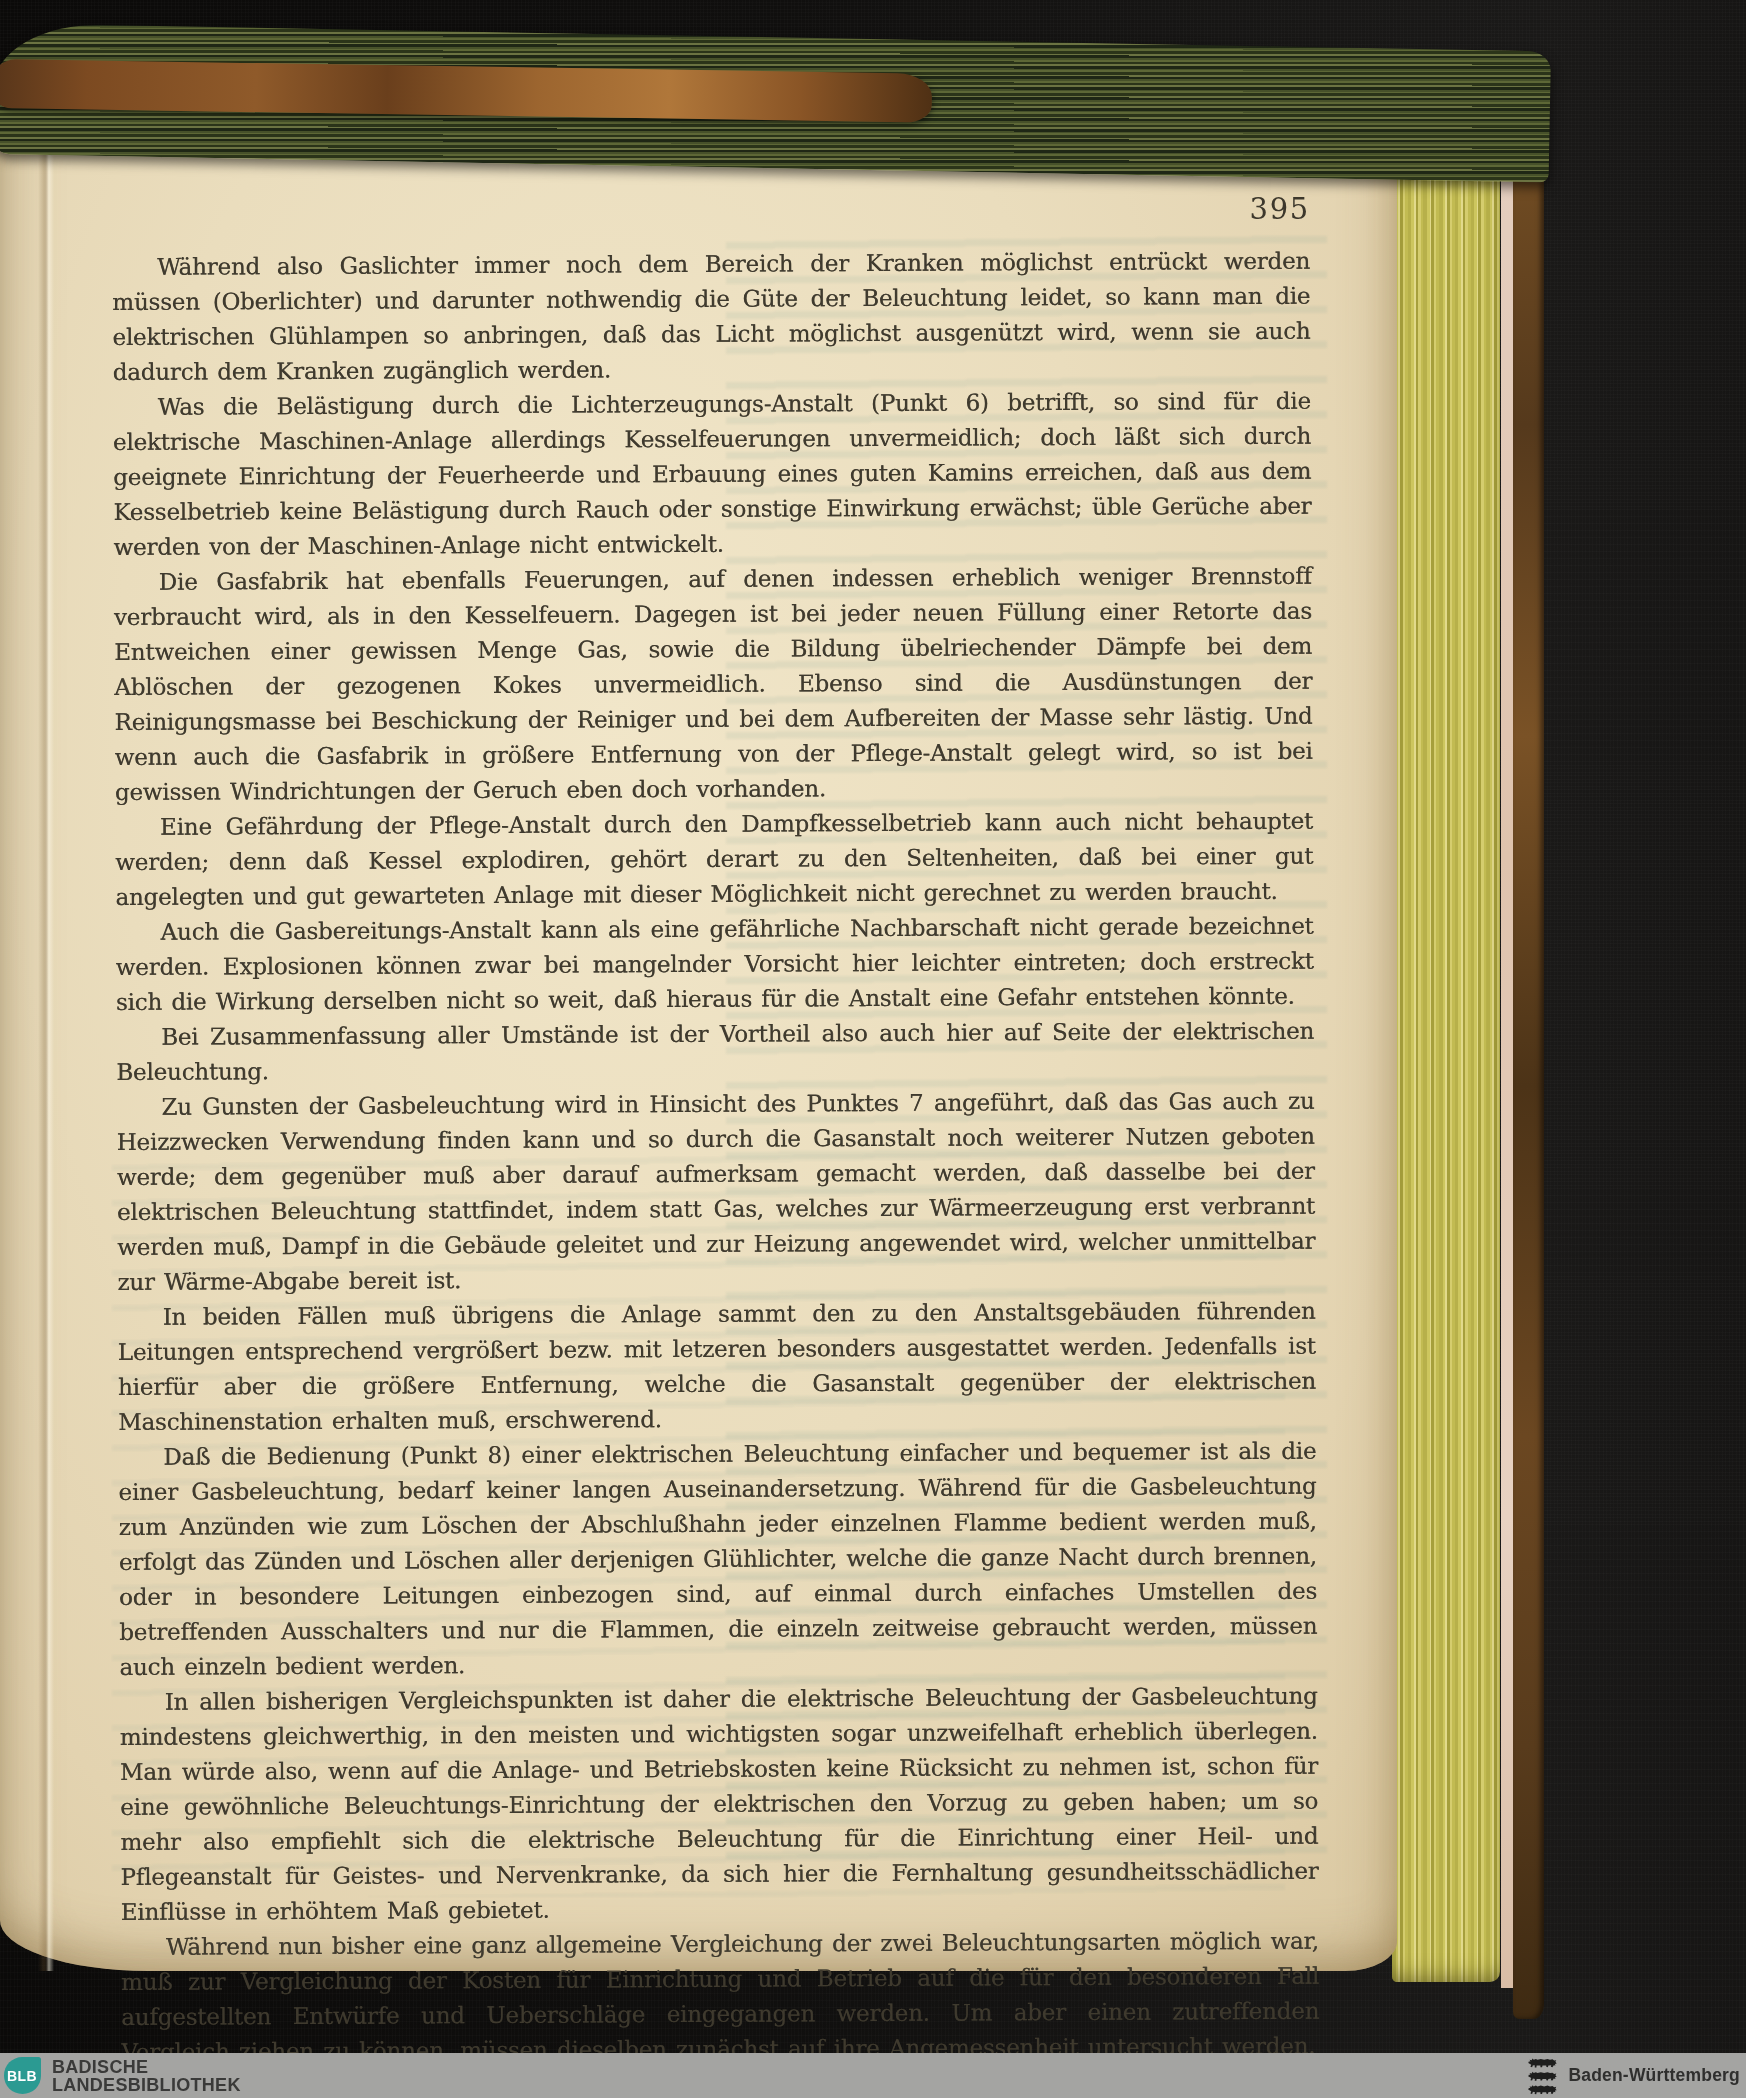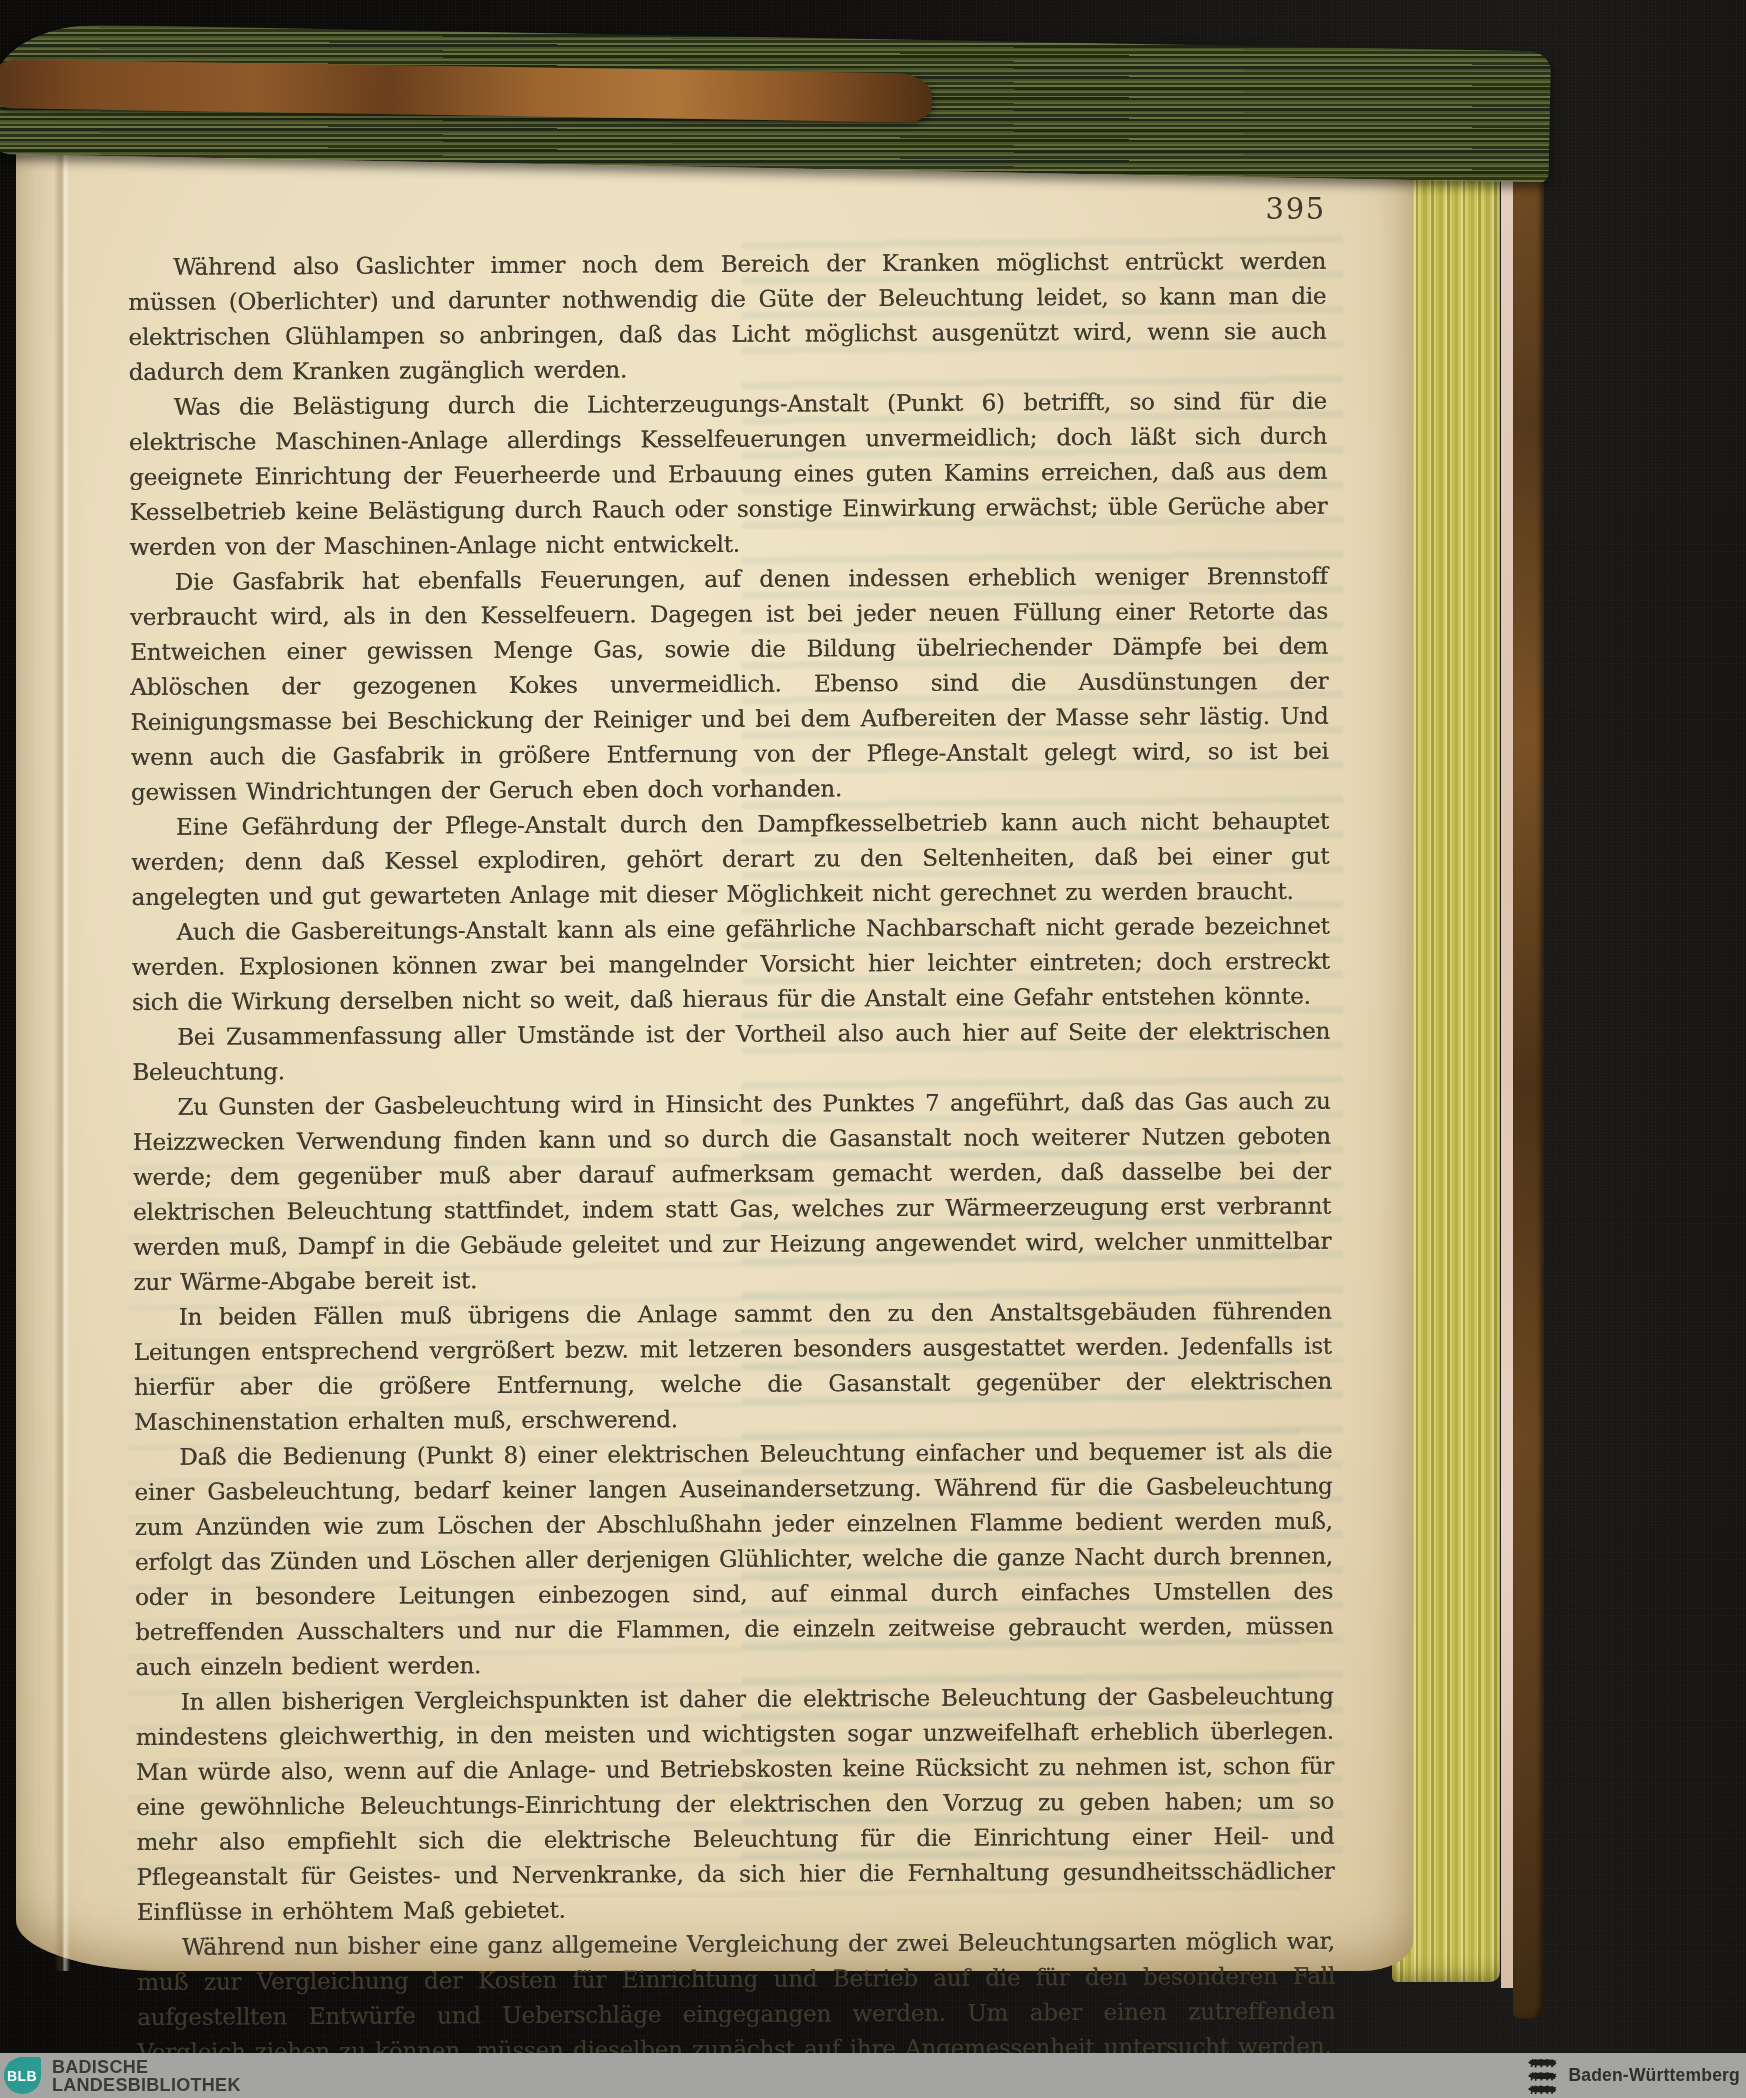--- a/index.html
+++ b/index.html
@@ -25,21 +25,21 @@
     border-radius:14px 23px 12.2px 7px / 23px 35px 19px 8.7px;
     background:linear-gradient(180deg,#4a3418 0%,#6e4a22 6%,#55391c 18%,#7a5226 34%,#4c3317 52%,#6b4721 70%,#583b1c 86%,#3e2a12 100%);
     box-shadow:inset -3.5px 0 5.2px rgba(0,0,0,.5);}
   .endpaper-strip{position:absolute;left:1501px;top:105px;width:12.2px;height:1883px;
     background:linear-gradient(180deg,#e5cfc0,#dfc3ad 40%,#e8d2c2 75%,#d9bda6);}
   .fore-edge{position:absolute;left:1392px;top:94px;width:108px;height:1888px;
     border-radius:3.5px 8.7px 10.5px 5.2px;
     background:repeating-linear-gradient(90deg,#b7b04a 0 3.5px,#cdc65e 3.5px 6.1px,#e2da8c 6.1px 7.9px,#a69f3c 7.9px 10.5px,#d5cd6e 10.5px 13px,#c2bb52 13px 15.7px);
     box-shadow:inset 0 15.7px 19px -10.5px rgba(40,45,15,.55), inset 0 -15.7px 19px -10.5px rgba(60,55,20,.5);}
   
-  .page{position:absolute;left:16px;top:129px;width:1397px;height:1842px;
+  .page{position:absolute;left:0px;top:129px;width:1397px;height:1842px;
     border-radius:5.2px 14px 52px 148px / 5.2px 14px 30px 51px;
     background:radial-gradient(ellipse at 44% 32%,#f1e6c9 0%,#eaddbd 45%,#e3d3b0 76%,#d9c7a0 100%);
     box-shadow:
       inset 0 23px 28px -15.7px rgba(95,85,40,.5),
       inset -33px 0 48px -24.5px rgba(145,115,60,.38),
       inset 40px 0 57px -33px rgba(120,95,55,.32),
       inset 0 -42px 52px -28px rgba(130,105,60,.42);}
   .crease{position:absolute;left:38px;top:0;width:15.7px;height:100%;
     background:linear-gradient(90deg,transparent 0,rgba(120,90,50,.28) 38%,rgba(90,65,35,.22) 50%,rgba(255,250,232,.55) 68%,transparent 100%);}
   .ghost{position:absolute;left:52%;top:5%;right:5%;bottom:5%;pointer-events:none;

